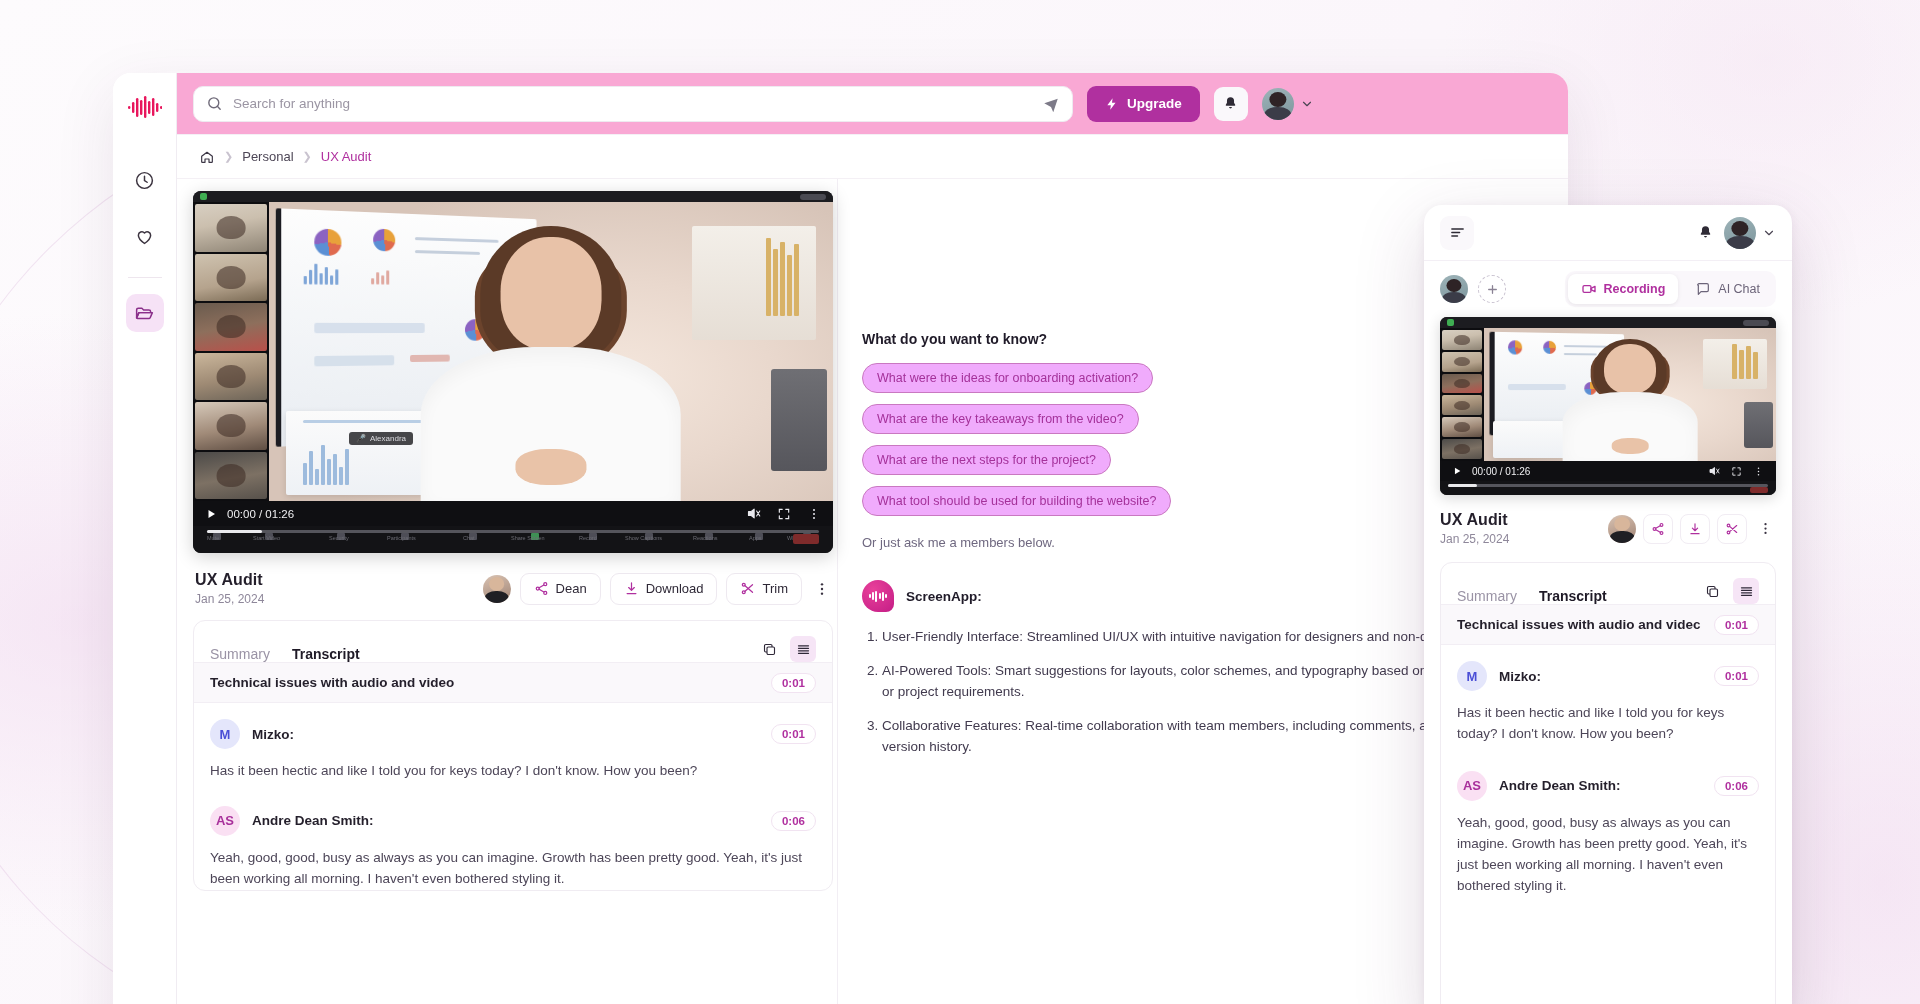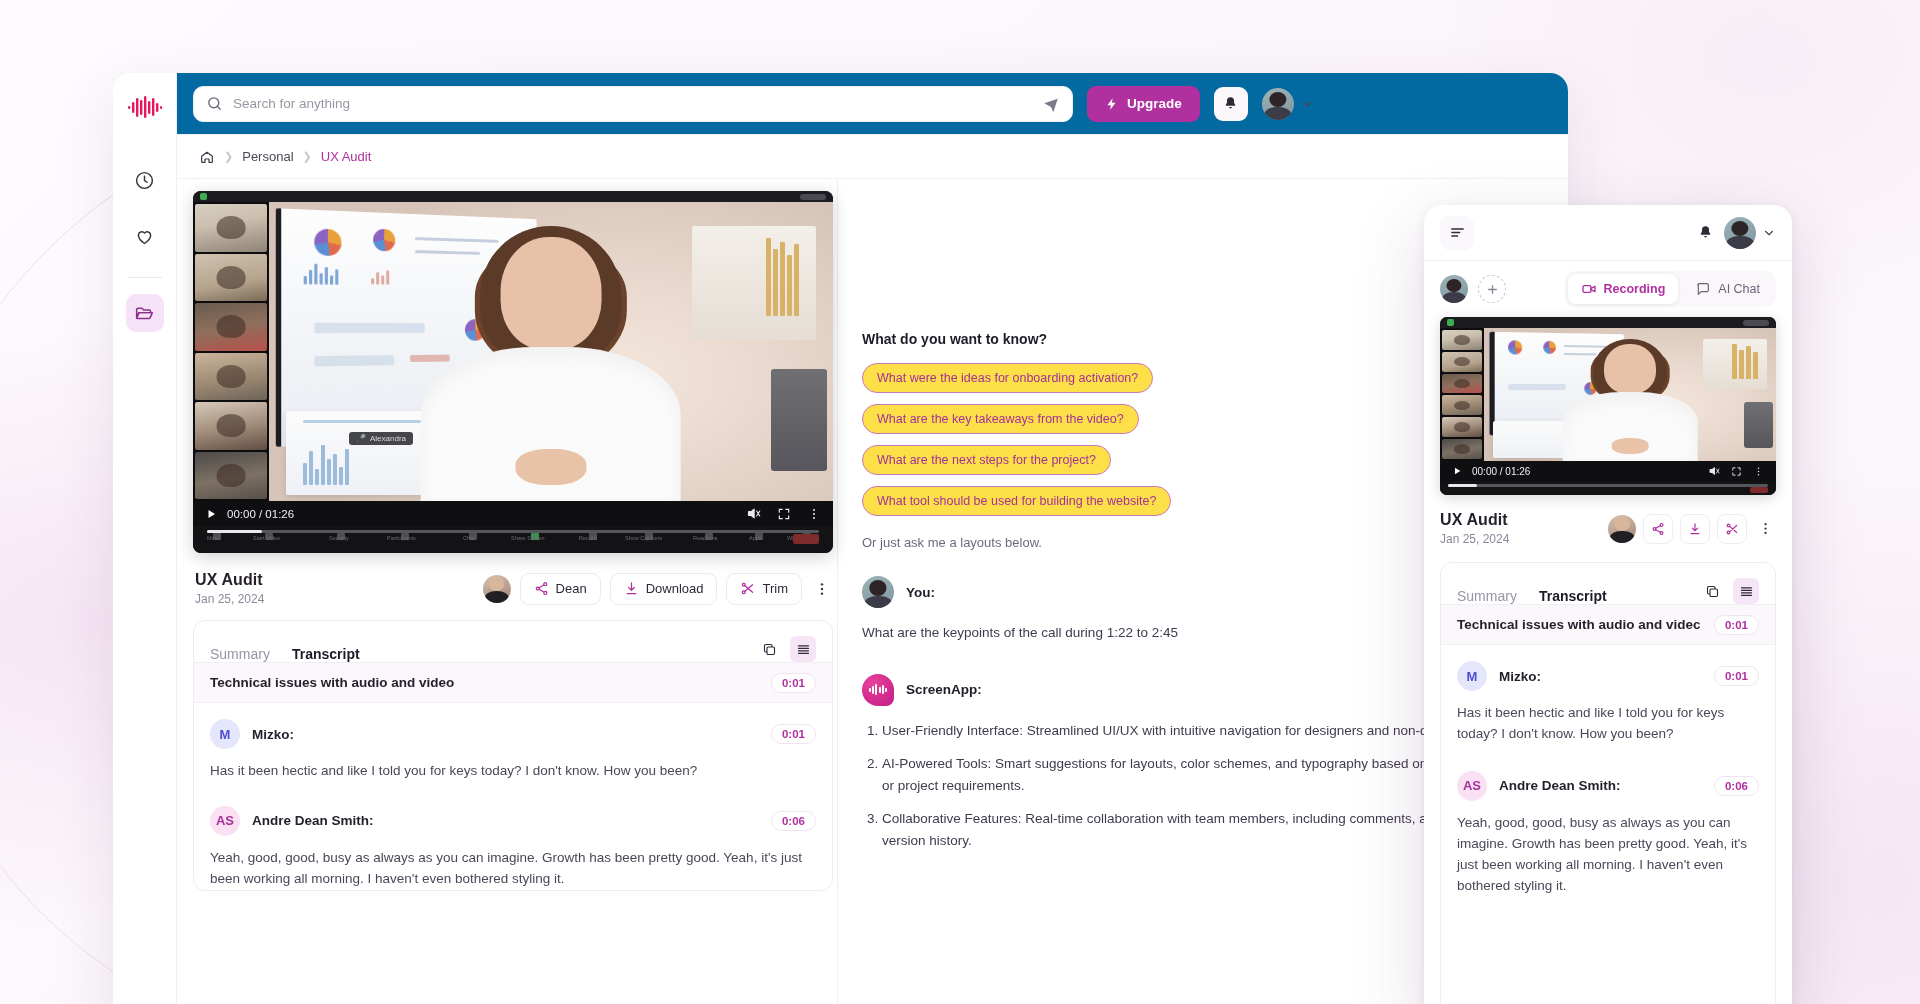--- a/index.html
+++ b/index.html
@@ -60,21 +60,21 @@
 
   
   .main-col { flex: 1; display: flex; flex-direction: column; min-width:0; }
 
   
   .topbar {
     height: 62px; flex: 0 0 62px;
     display: flex; align-items: center;
     padding: 0 20px 0 16px; gap: 14px;
     border-bottom: 1px solid #f4f0f5;
-    background:#0369a1;
+    background:#f9a8d4;
   }
   .search-box {
     flex: 1; height: 36px;
     border: 1px solid #eeeaf0; border-radius: 10px;
     display: flex; align-items: center; gap: 10px;
     padding: 0 12px; background: #fff;
     max-width: 880px;
   }
   .search-box input {
     flex: 1; border: 0; outline: 0; font-size: 13.5px; color: #3b3340;
@@ -228,21 +228,21 @@
   .ini.m{background:#e4e6fb;color:#4a4ed6;}
   .ini.as{background:#fae0f3;color:#a8309b;}
   .sname{font-size:13.5px;font-weight:700;color:#241f2b;}
   .utt{font-size:13.5px;color:#4d4658;line-height:1.55;padding:12px 16px 0;}
 
   
   .ai-pane{flex:1;display:flex;flex-direction:column;padding:24px 24px 0;min-height:0;overflow:hidden;}
   .ai-scroll{flex:1;min-height:0;padding-top:128px;}
   .ai-q{font-size:14px;font-weight:700;color:#201b29;margin-bottom:16px;}
   .chip{display:inline-flex;align-items:center;border:1px solid #c978c1;border-radius:18px;
-    padding:7px 14px;font-size:12.5px;color:#a4319a;margin-bottom:11px;cursor:pointer;background:#fde047;}
+    padding:7px 14px;font-size:12.5px;color:#a4319a;margin-bottom:11px;cursor:pointer;background:#f0abfc;}
   .ai-or{font-size:13px;color:#6f6880;margin:8px 0 26px;}
   .msg-head{display:flex;align-items:center;gap:12px;margin-bottom:14px;}
   .msg-name{font-size:13.5px;font-weight:700;color:#201b29;}
   .msg-body{font-size:13.5px;color:#413a4e;line-height:1.6;}
   .sa-logo{width:32px;height:32px;border-radius:50% 50% 8px 50%;
     background:radial-gradient(circle at 35% 30%,#e8409a,#c41d86);
     display:flex;align-items:center;justify-content:center;position:relative;}
   .sa-logo i{display:block;width:2px;background:#fff;border-radius:1px;margin:0 .7px;}
   .sa-wave{display:flex;align-items:center;height:12px;}
   .ol{margin:14px 0 0 20px;}
@@ -615,29 +615,22 @@
       <div class="right-pane">
         <div class="ai-pane">
           <div class="ai-scroll">
             <div class="ai-q">What do you want to know?</div>
 
             <div><span class="chip">What were the ideas for onboarding activation?</span></div>
             <div><span class="chip">What are the key takeaways from the video?</span></div>
             <div><span class="chip">What are the next steps for the project?</span></div>
             <div><span class="chip">What tool should be used for building the website?</span></div>
 
-            <div class="ai-or">Or just ask me a layouts below.</div>
-
-            <div>
-              <div class="msg-head">
-                <div class="avatar"></div>
-                <span class="msg-name">You:</span>
-              </div>
-              <div class="msg-body">What are the keypoints of the call during 1:22 to 2:45</div>
-            </div>
+            <div class="ai-or">Or just ask me a members below.</div>
+
 
             <div style="margin-top:30px">
               <div class="msg-head">
                 <span class="sa-logo">
                   <span class="sa-wave">
                     <i style="height:4px"></i>
                       <i style="height:8px"></i>
                       <i style="height:11px"></i>
                       <i style="height:6px"></i>
                       <i style="height:9px"></i>

